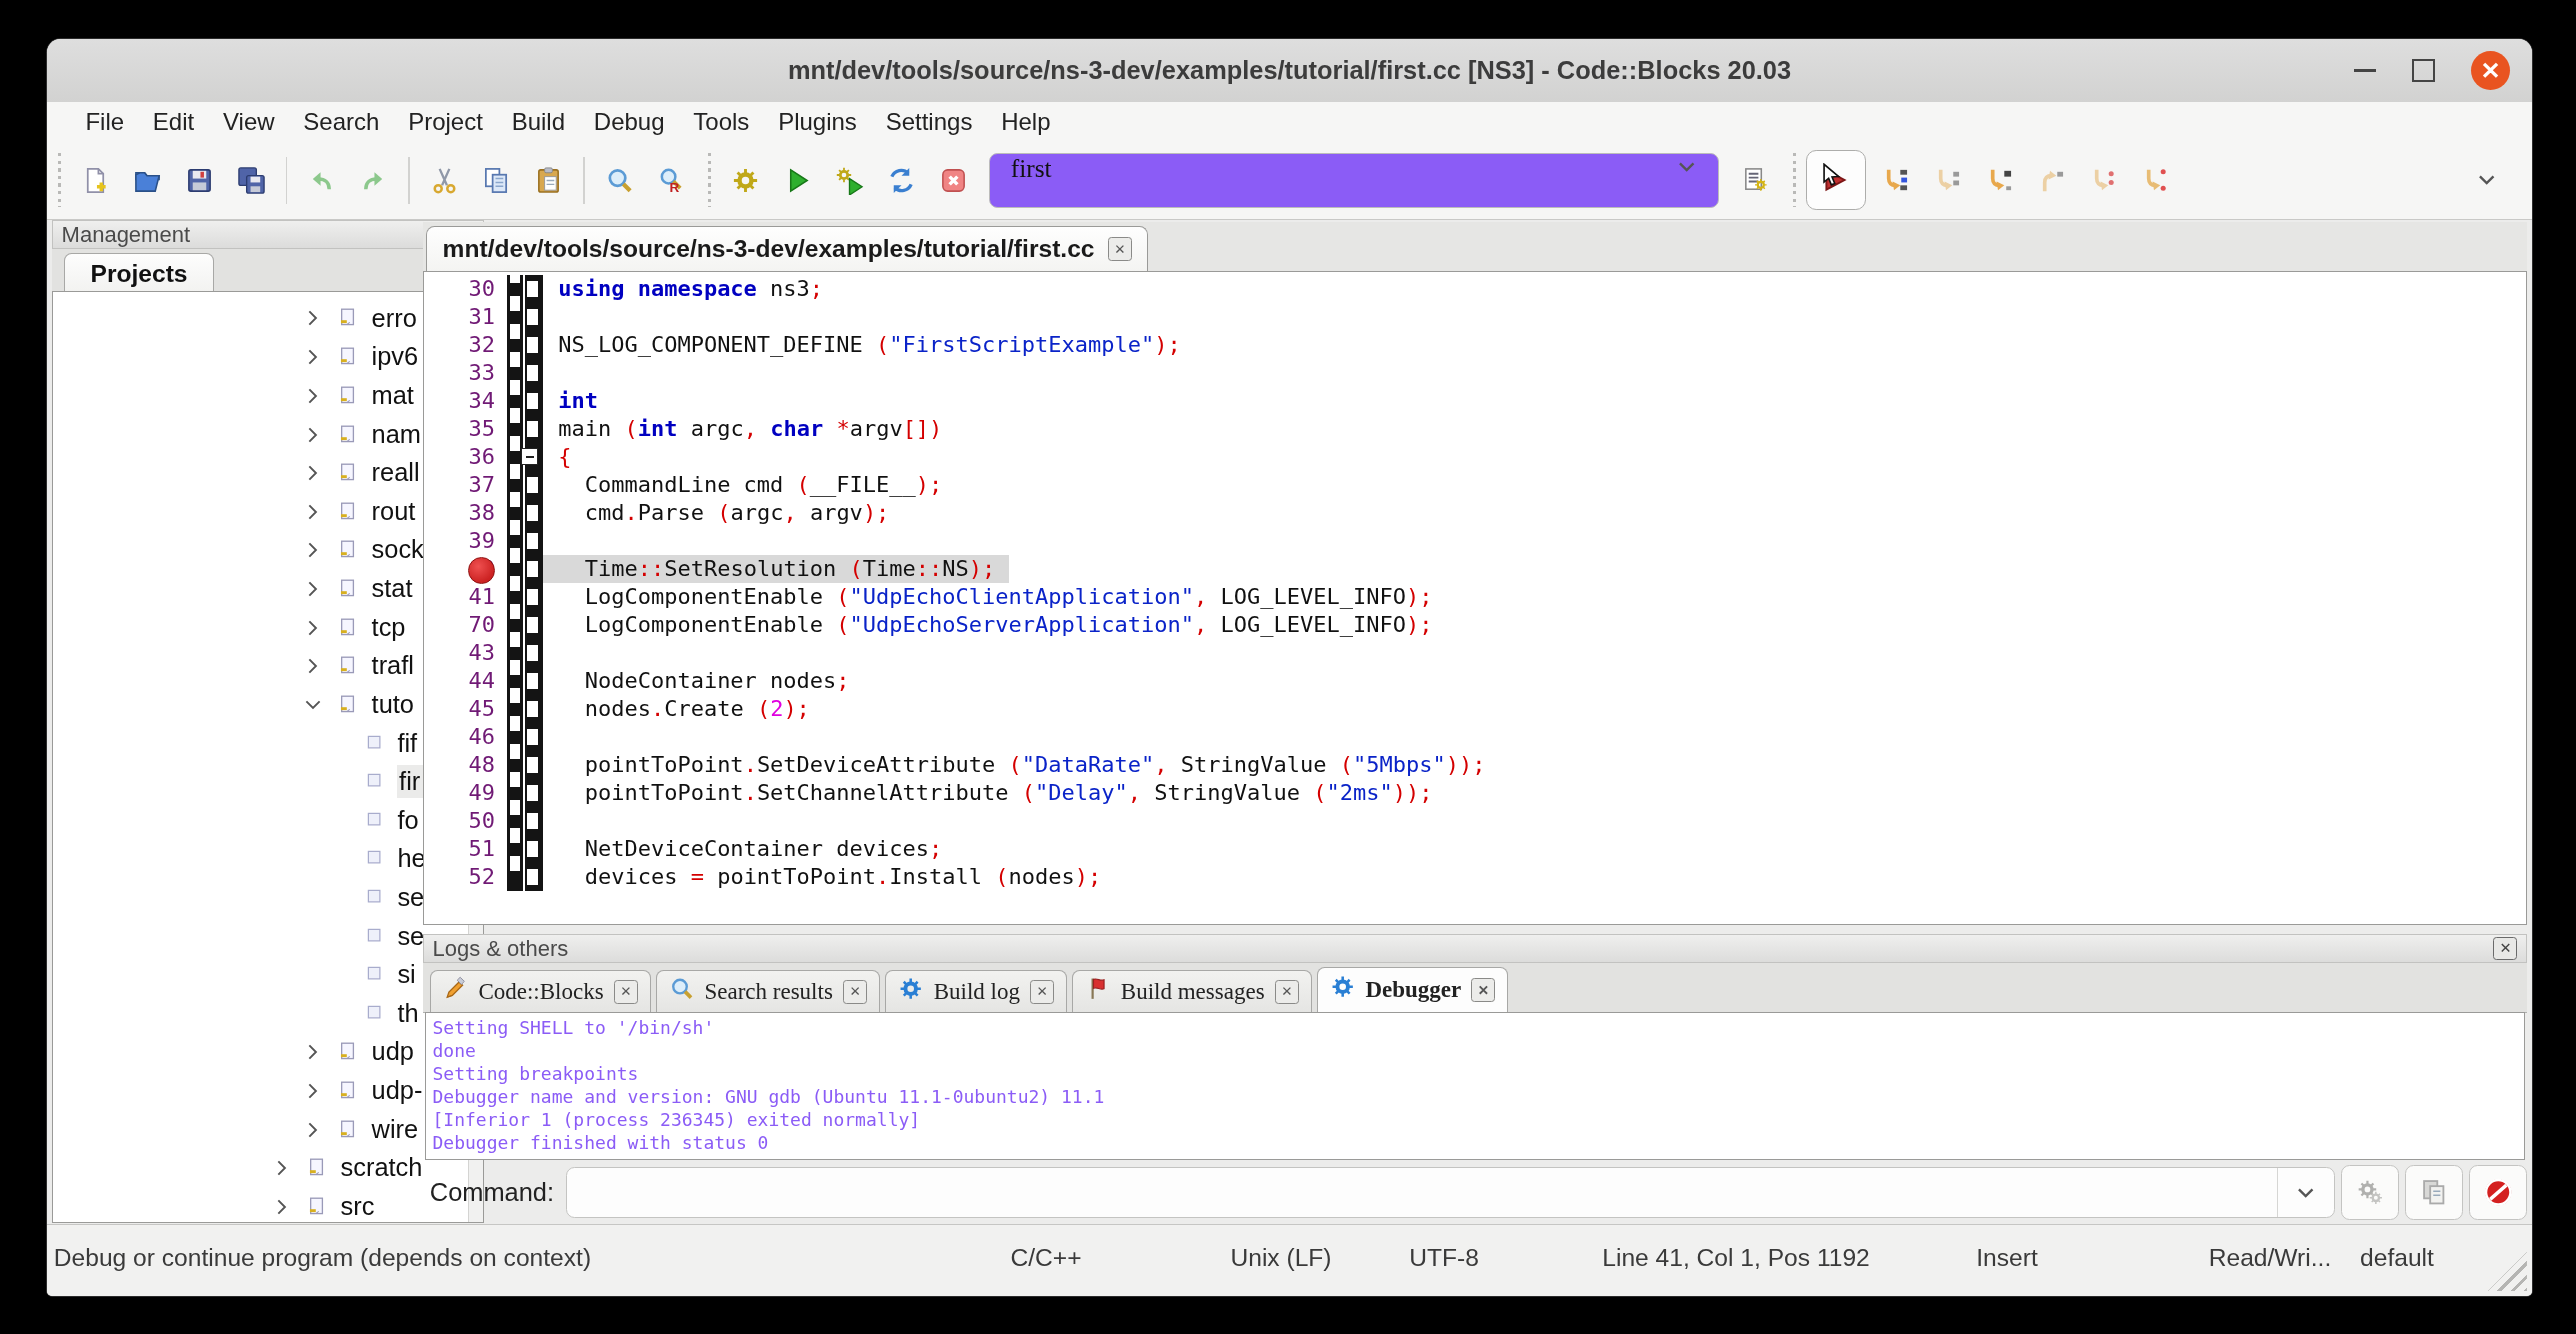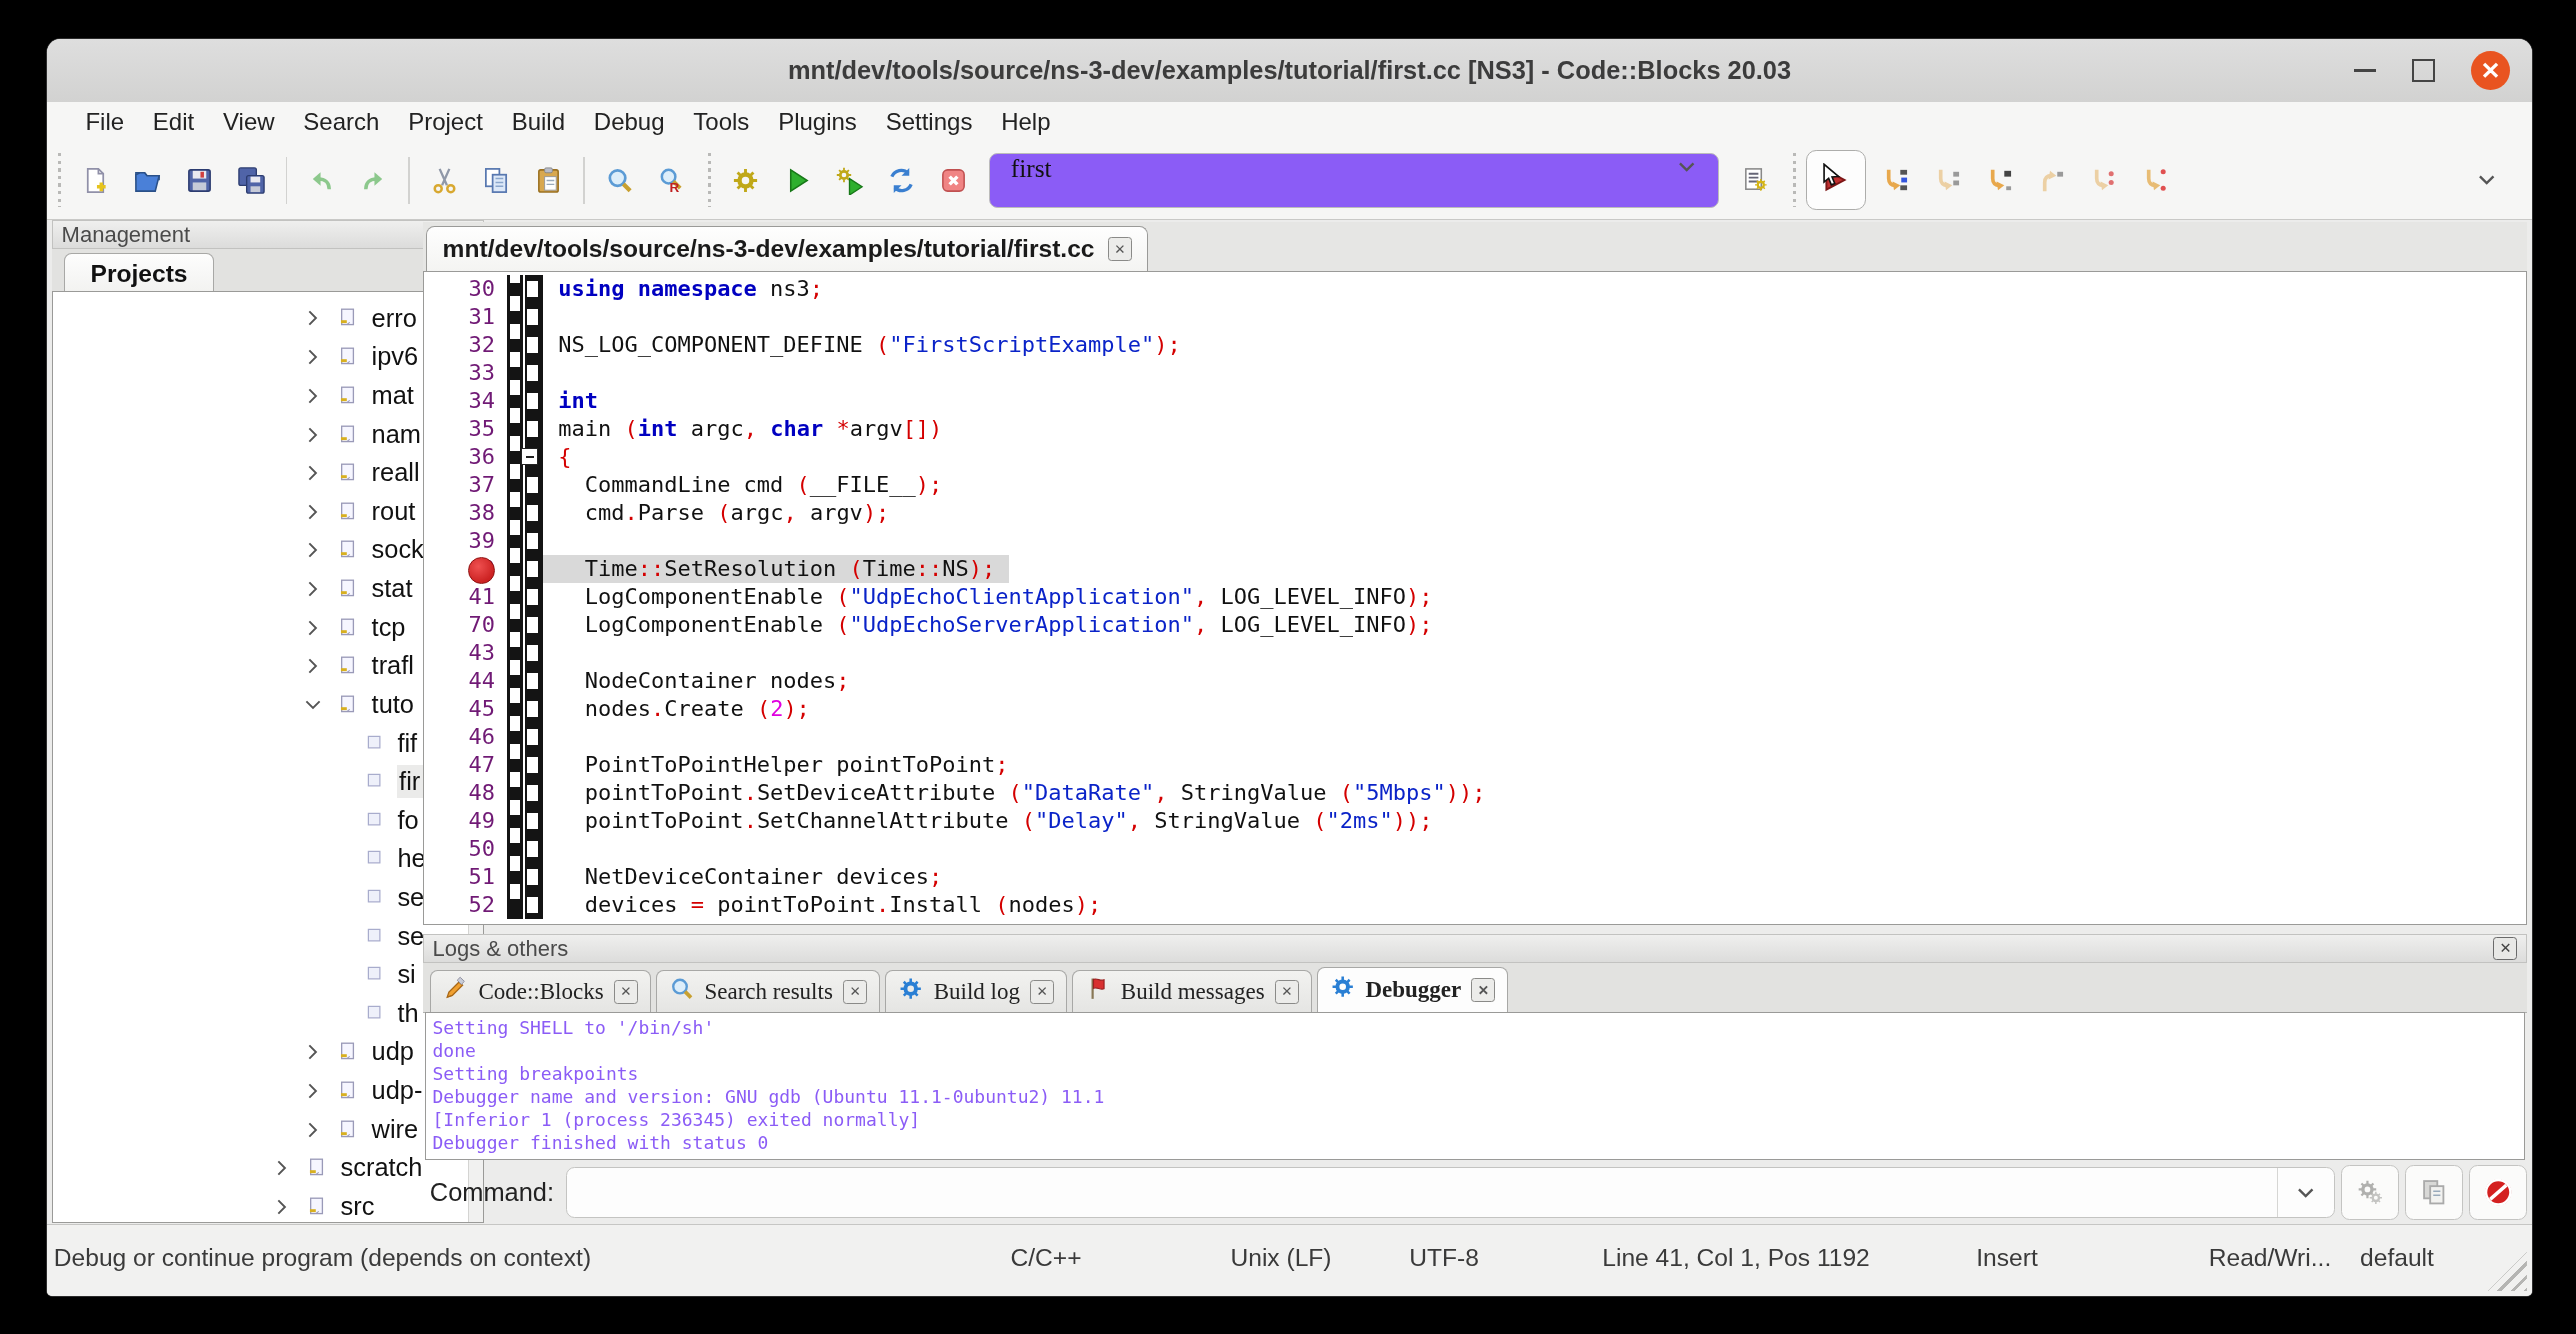--- a/index.html
+++ b/index.html
@@ -812,29 +812,20 @@
             <div class="cl">
               <span class="ln">46</span>
               <span class="mg">
                 <span class="notch"></span>
                 <span class="rail"></span>
                 <span class="sq"></span>
               </span>
               <span class="ct"></span>
             </div>
             <div class="cl">
-              <span class="ln">47</span>
-              <span class="mg">
-                <span class="notch"></span>
-                <span class="rail"></span>
-                <span class="sq"></span>
-              </span>
-              <span class="ct"><span class="t">  PointToPointHelper pointToPoint</span><span class="p">;</span></span>
-            </div>
-            <div class="cl">
               <span class="ln">48</span>
               <span class="mg">
                 <span class="notch"></span>
                 <span class="rail"></span>
                 <span class="sq"></span>
               </span>
               <span class="ct"><span class="t">  pointToPoint</span><span class="p">.</span><span class="t">SetDeviceAttribute </span><span class="p">(</span><span class="s">"DataRate"</span><span class="p">,</span><span class="t"> StringValue </span><span class="p">(</span><span class="s">"5Mbps"</span><span class="p">));</span></span>
             </div>
             <div class="cl">
               <span class="ln">49</span>

